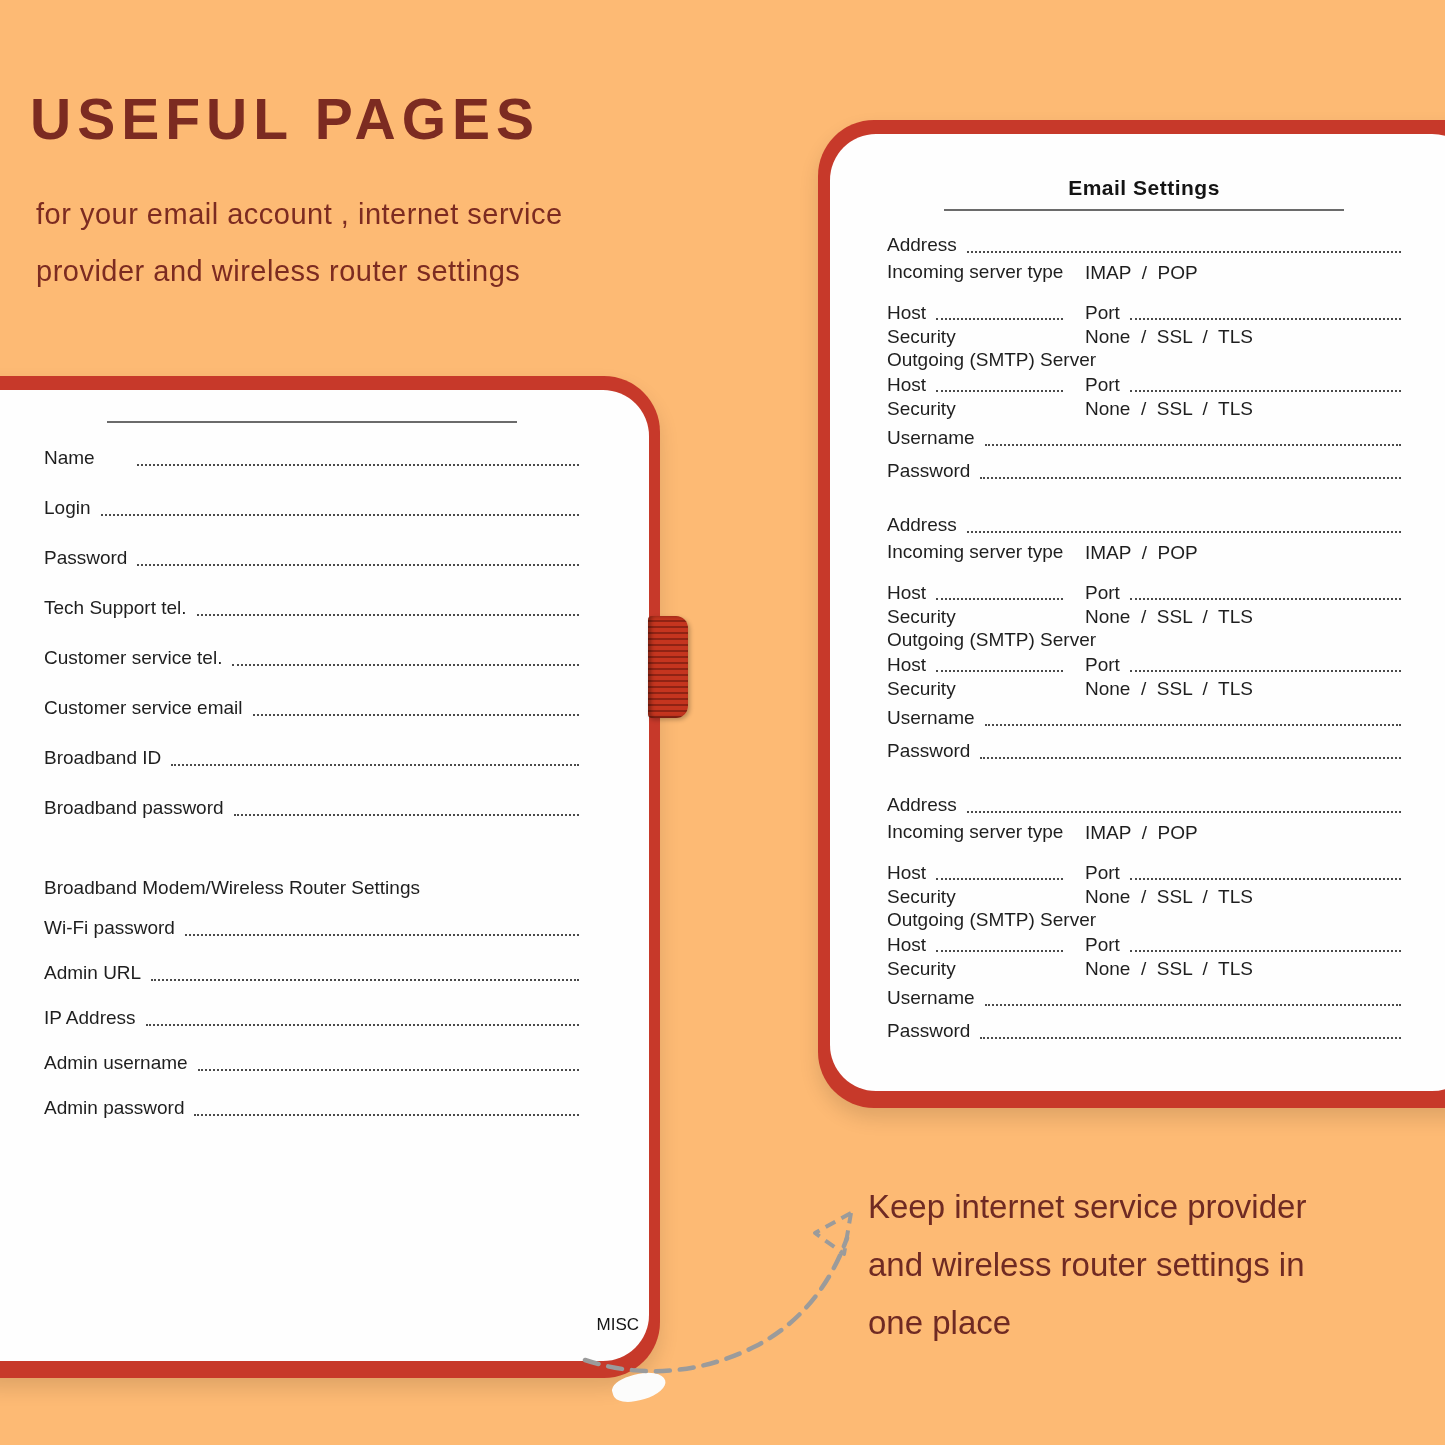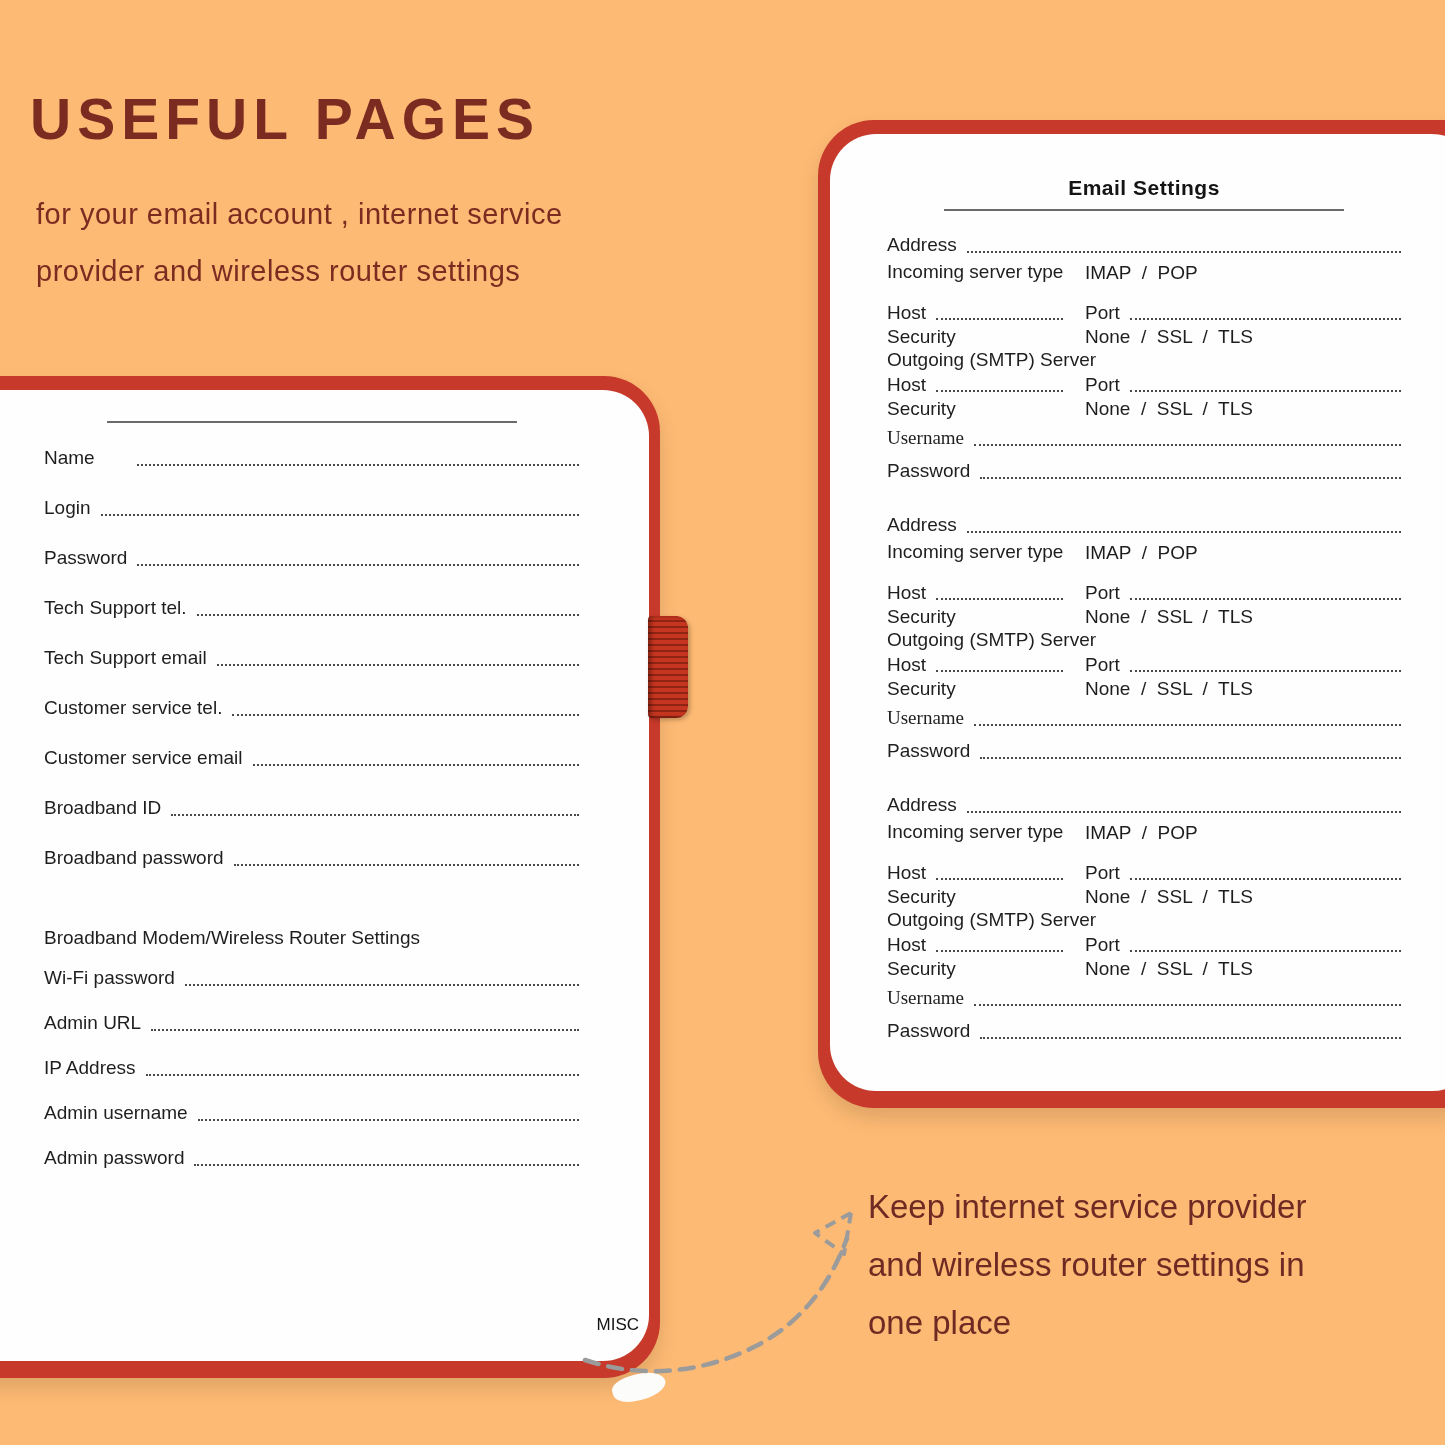--- a/index.html
+++ b/index.html
@@ -50,21 +50,21 @@
   .addr-row{height:27px;}
   .twocol{height:27px;display:flex;align-items:flex-end;}
   .twocol .f-label{flex:0 0 198px;}
   .gap{height:16px;}
   .hp-row{height:24px;display:flex;align-items:flex-end;}
   .hp-left{flex:0 0 176px;display:flex;align-items:flex-end;margin-right:22px;}
   .hp-right{flex:1;display:flex;align-items:flex-end;}
   .hp-row .f-label{line-height:24px;}
   .sec-row,.out-row{height:24px;}
   .sec-row .f-label{line-height:24px;}
-  .user-row{height:30px;font-family:Liberation Serif, serif;}
+  .user-row{height:30px;}
   .pass-row{height:33px;}
   .val{font-size:19px;white-space:pre;line-height:24px;}
   
   .callout{position:absolute;left:868px;top:1178px;font-size:33px;line-height:58px;color:#6f2a23;}
   
   .arrow-svg{position:absolute;left:0;top:0;pointer-events:none;}
   .paper-glint{position:absolute;left:612px;top:1374px;width:54px;height:26px;background:#fcfcfb;
     border-radius:42% 58% 50% 50%;transform:rotate(-16deg);}
 </style>
 </head>
@@ -96,24 +96,20 @@
   <div class="field-row">
     <span class="f-label">Password</span>
     <span class="dots"></span>
   </div>
 
   <div class="field-row">
     <span class="f-label">Tech Support tel.</span>
     <span class="dots"></span>
   </div>
 
-  <div class="field-row">
-    <span class="f-label">Tech Support email</span>
-    <span class="dots"></span>
-  </div>
 
   <div class="field-row">
     <span class="f-label">Customer service tel.</span>
     <span class="dots"></span>
   </div>
 
   <div class="field-row">
     <span class="f-label">Customer service email</span>
     <span class="dots"></span>
   </div>

